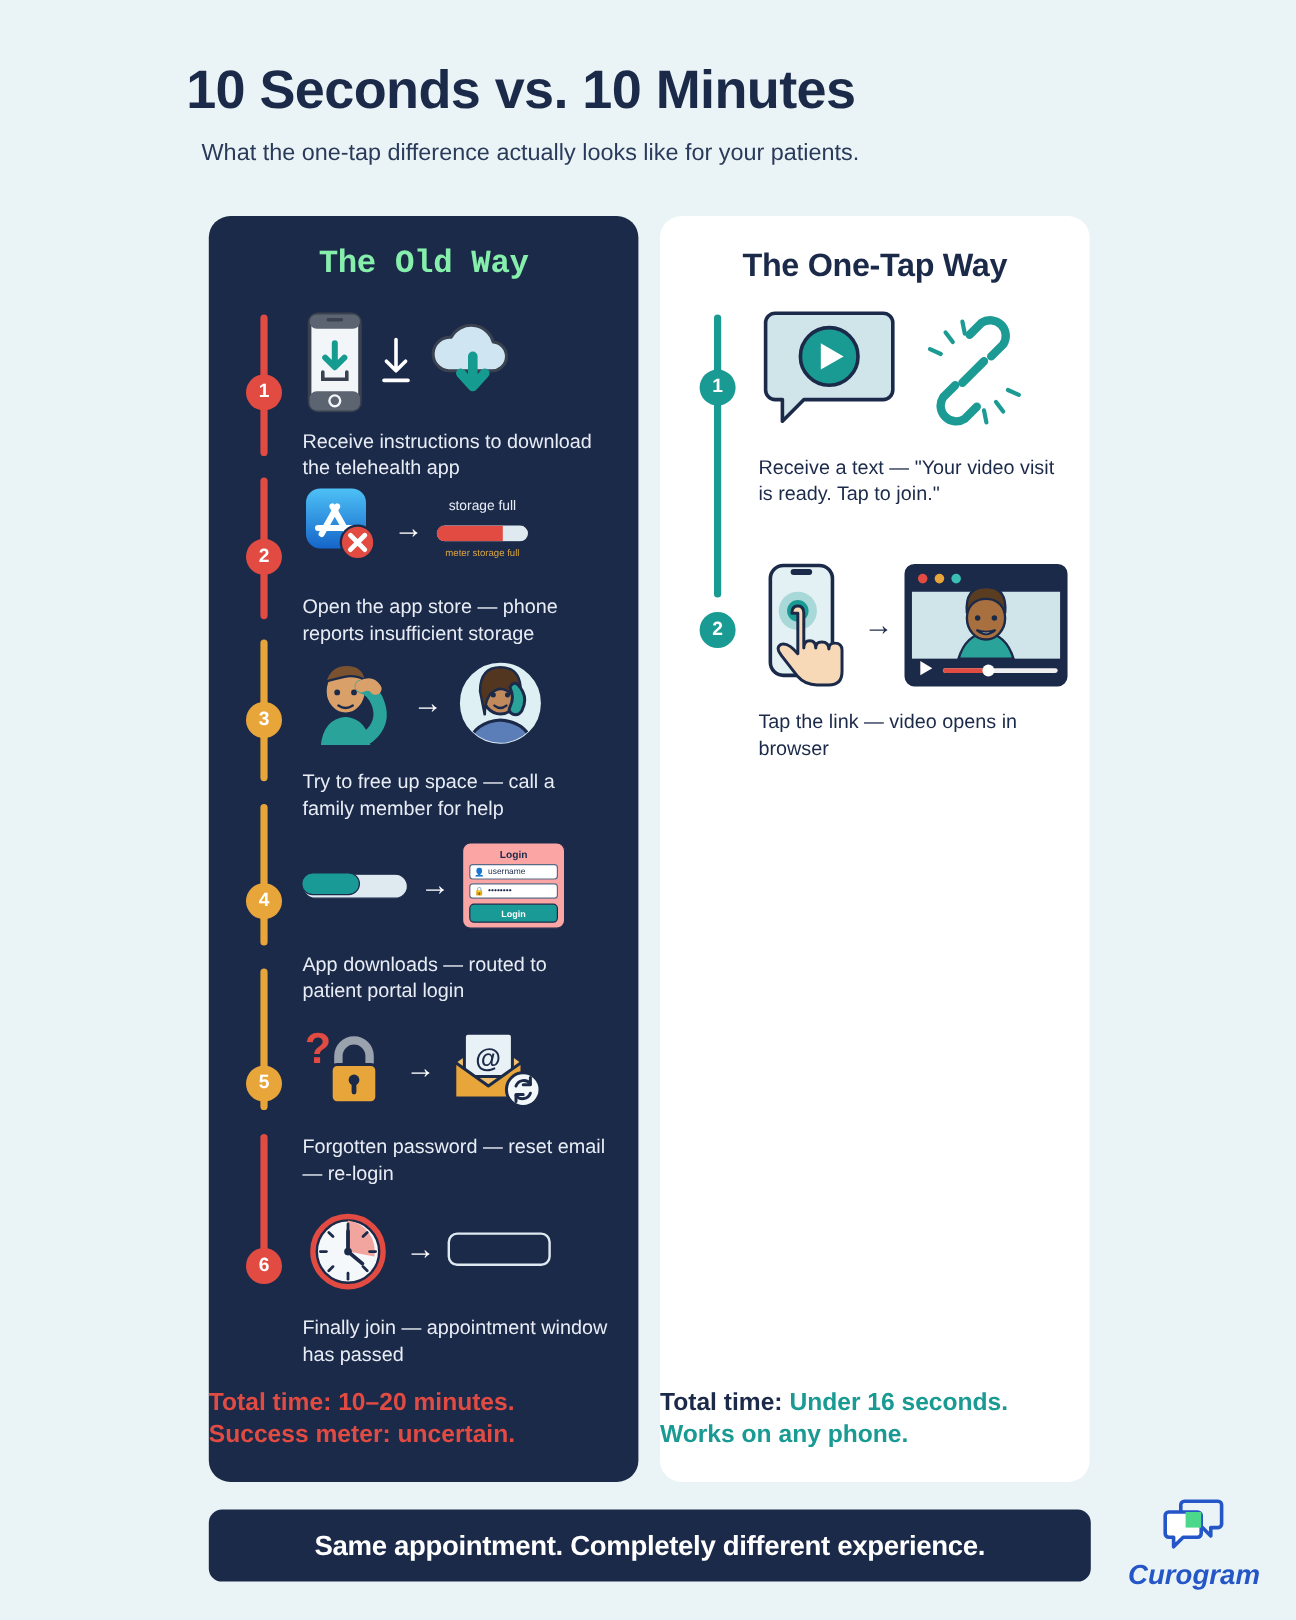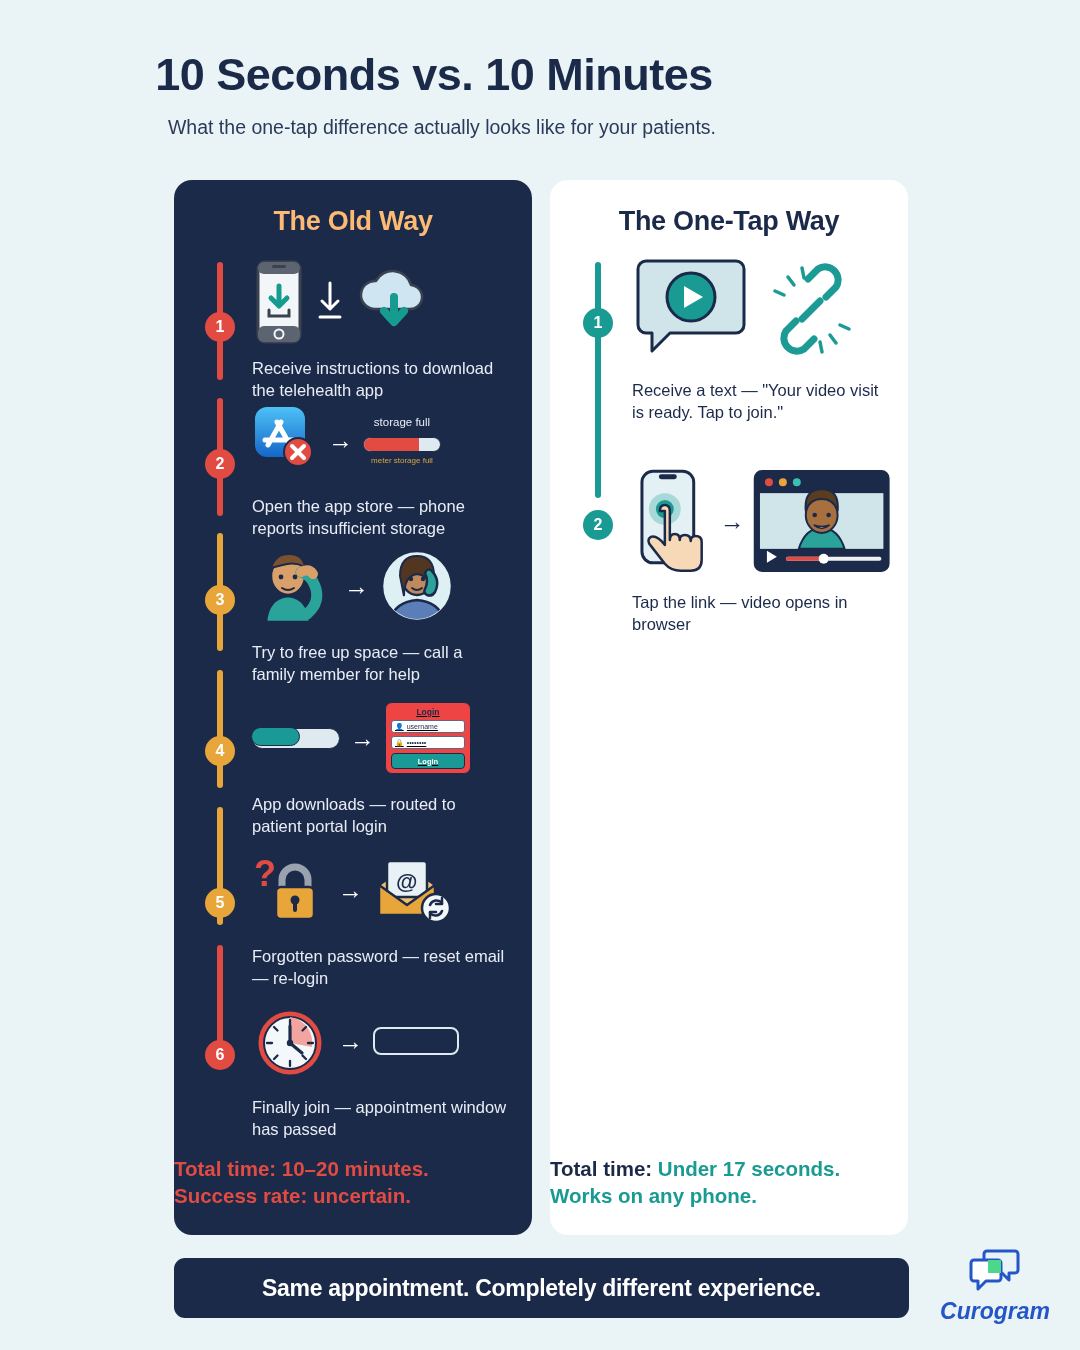--- a/index.html
+++ b/index.html
@@ -31,21 +31,21 @@
     width: 358px; border-radius: 18px; position: relative;
     padding: 26px 20px 0 20px;
   }
   .panel-left  { background: #1c2a4a; }
   .panel-right { background: #ffffff; }
 
   .panel h2 {
     text-align: center; font-size: 27px; font-weight: 700;
     letter-spacing: -0.3px;
   }
-  .panel-left h2  { color: #fdba74; }
+  .panel-left h2  { color: #86efac; font-family: Liberation Mono, monospace; }
   .panel-right h2 { color: #1c2a4a; }
 
   
   .rail {
     position: absolute; width: 6px; border-radius: 3px;
   }
   .badge {
     position: absolute; width: 30px; height: 30px; border-radius: 50%;
     color: #fff; font-size: 16px; font-weight: 700;
     display: flex; align-items: center; justify-content: center;
@@ -105,22 +105,22 @@
 
   .bar-empty {
     width: 88px; height: 21px; border-radius: 11px;
     background: #dfeaf0; border: 1.6px solid #1c2a4a;
   }
   .bar-empty i {
     display: block; width: 57%; height: 100%; border-radius: 10px;
     background: #1a9a96; border: 1.6px solid #1c2a4a; margin: -1.6px 0 0 -1.6px;
   }
   .loginbox {
-    width: 86px; background: #ef4444; border: 1.5px solid #1c2a4a;
-    border-radius: 7px; padding: 4px 5px; text-decoration: underline;
+    width: 86px; background: #fca5a5; border: 1.5px solid #1c2a4a;
+    border-radius: 7px; padding: 4px 5px;
   }
   .loginbox .t { font-size: 8.5px; font-weight: 700; color: #1c2a4a; text-align: center; }
   .loginbox .f {
     background:#fff; border:1px solid #5a6a85; border-radius: 3px;
     font-size: 7px; color:#1c2a4a; padding: 1.5px 3px; margin-top: 3px;
     display:flex; gap:3px; align-items:center;
   }
   .loginbox .b {
     background:#1a9a96; border:1px solid #1c2a4a; border-radius: 4px;
     font-size: 7.5px; color:#fff; font-weight:700; text-align:center;
@@ -306,21 +306,21 @@
             <circle cx="38" cy="40" r="3.2" fill="#1c2a4a"></circle>
           </svg>
           <div class="arrow">→</div>
           <div class="emptyfield"></div>
         </div>
         <div class="step-txt">Finally join — appointment window has passed</div>
       </div>
 
       <div class="ftr ftr-left">
         <div>Total time: 10–20 minutes.</div>
-        <div>Success rate: uncertain.</div>
+        <div>Success meter: uncertain.</div>
       </div>
     </div>
 
     <div class="panel panel-right">
       <h2>The One-Tap Way</h2>
 
       <div class="rail" style="left:45px; top:82px;  height:236px; background:#199a93;"></div>
       <div class="badge" style="left:33px; top:128px; background:#199a93;">1</div>
       <div class="badge" style="left:33px; top:330px; background:#199a93;">2</div>
 
@@ -379,21 +379,21 @@
             <rect x="33" y="88" width="38" height="4" rx="2" fill="#e14b42"></rect>
             <circle cx="71" cy="90" r="5" fill="#fff"></circle>
           </svg>
         </div>
         <div class="step-txt" style="margin-top:16px;">Tap the link — video opens in browser</div>
       </div>
 
       <div class="ftr">
         <div>
           <span class="lbl-dark">Total time:</span>
-          <span class="val-teal">Under 17 seconds.</span>
+          <span class="val-teal">Under 16 seconds.</span>
         </div>
         <div class="val-teal">Works on any phone.</div>
       </div>
     </div>
   </div>
 
   <div class="botbar">
     <span>Same appointment. Completely different experience.</span>
   </div>
 

